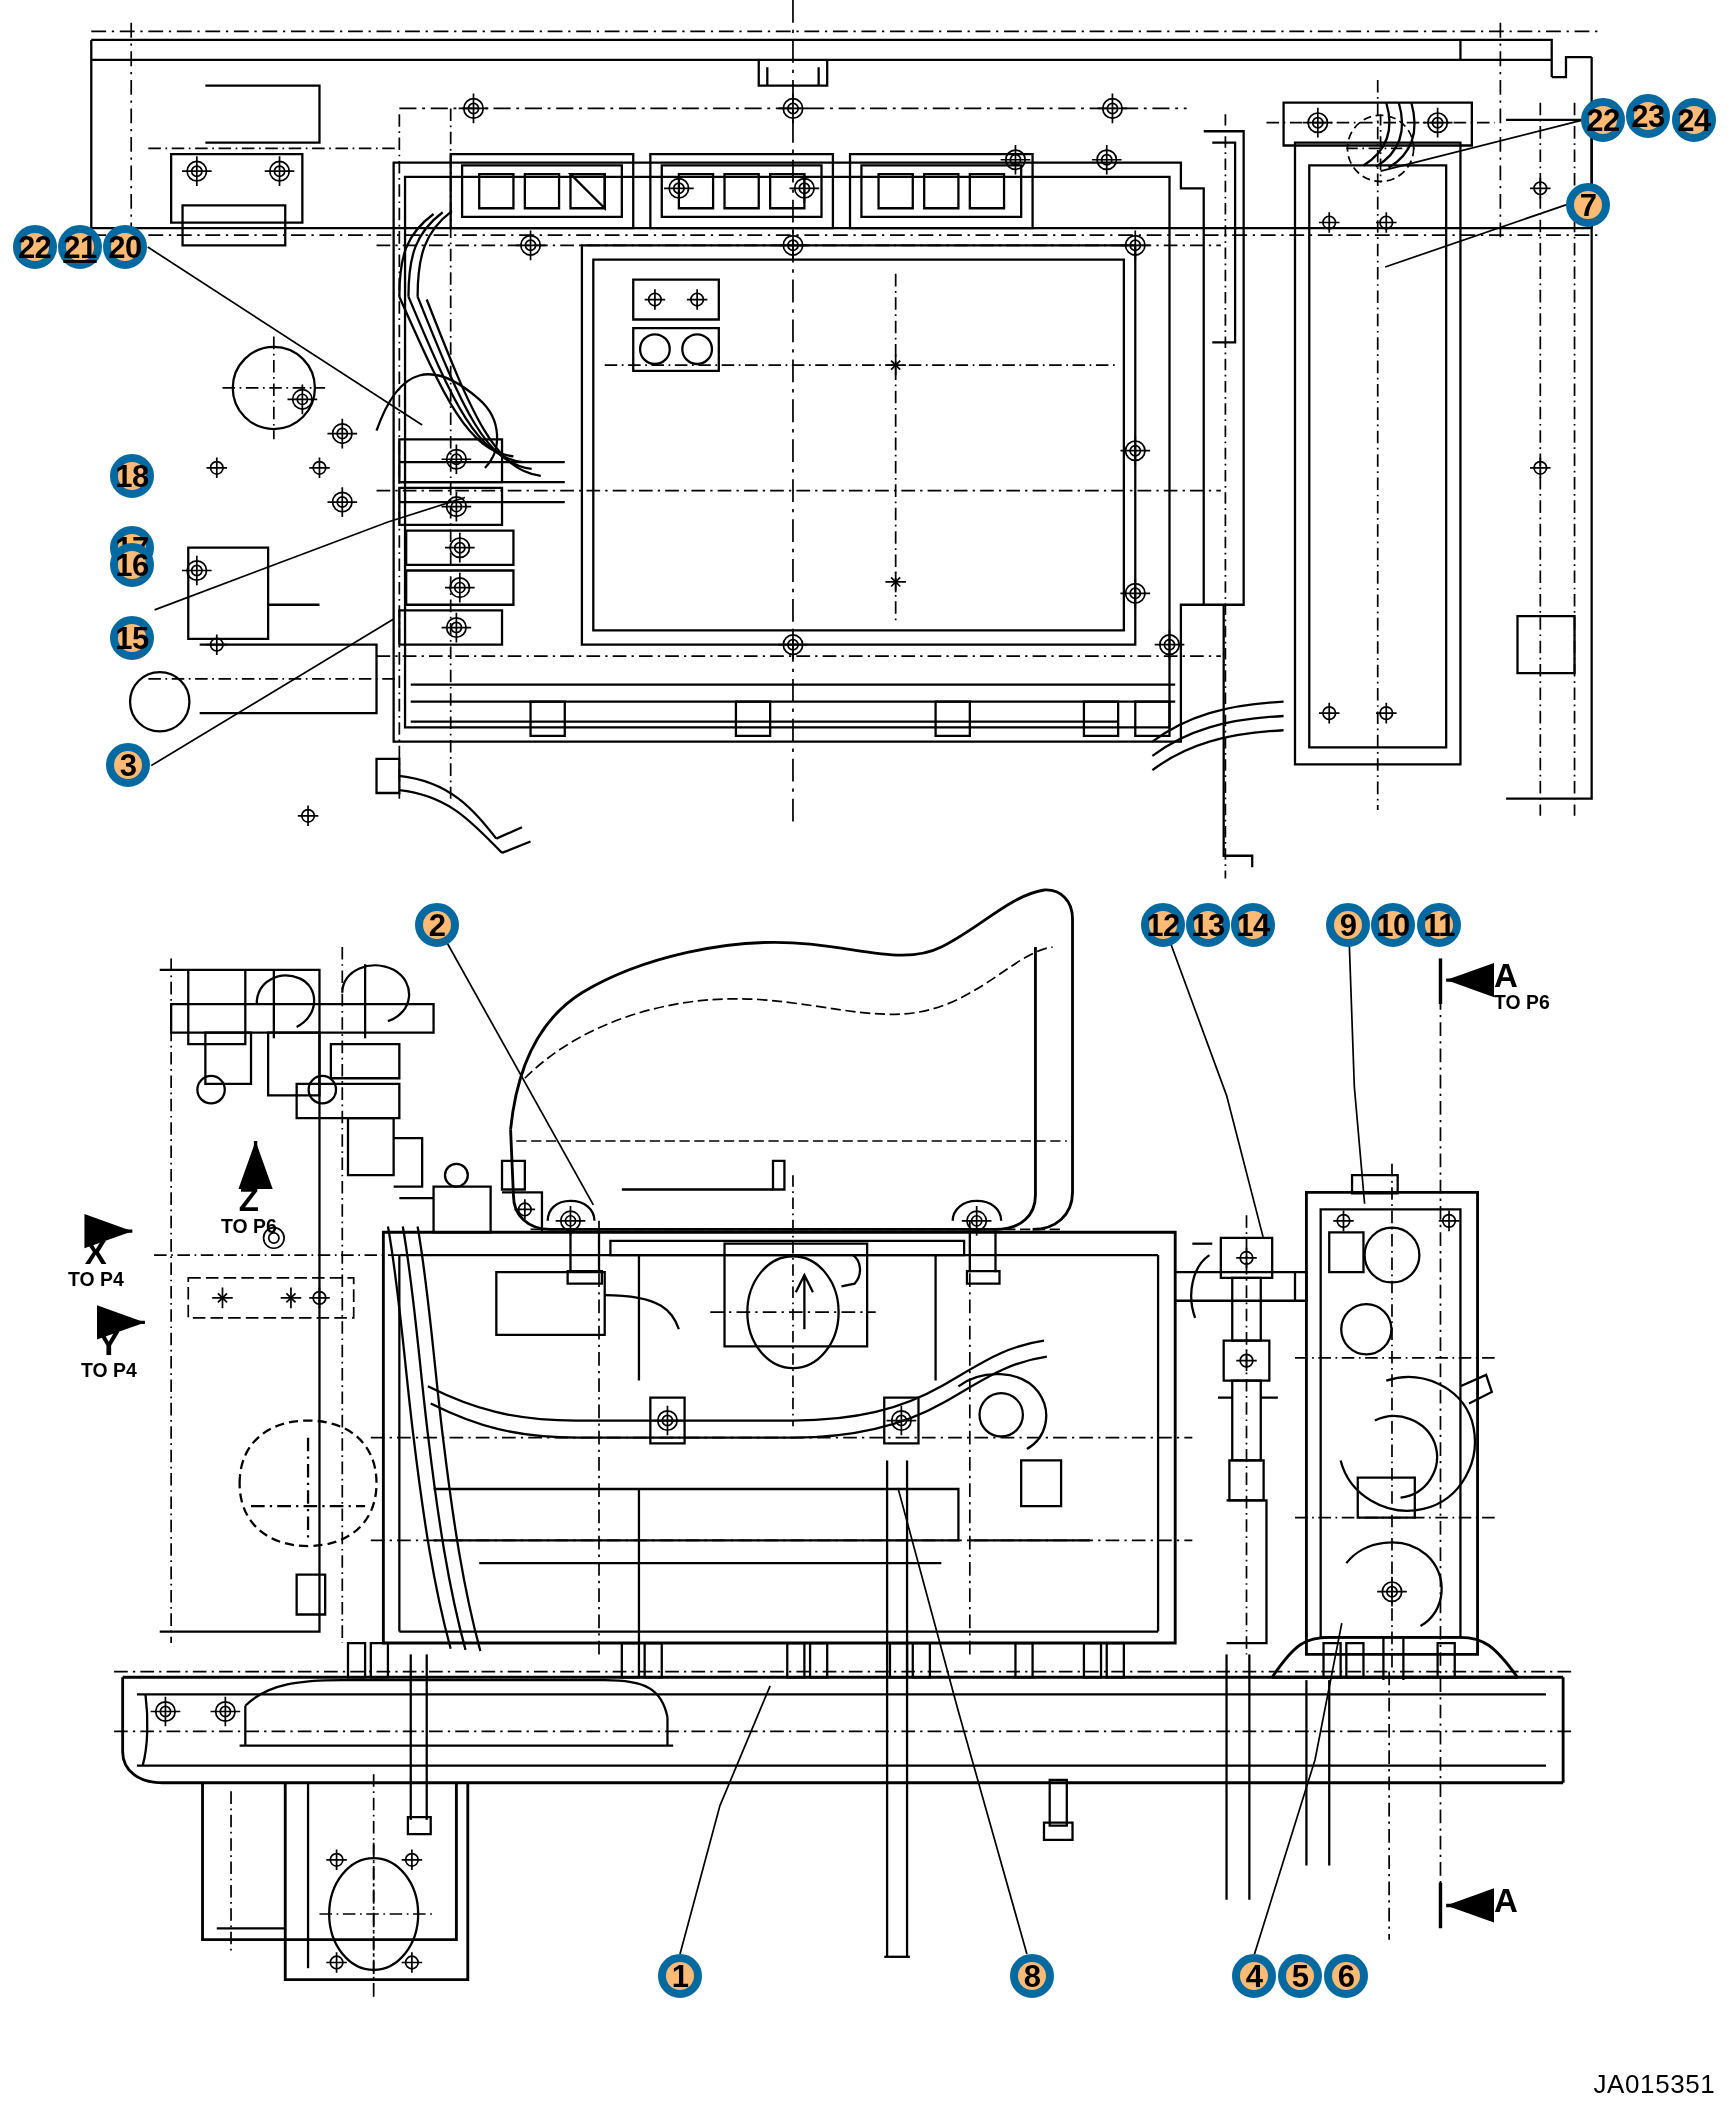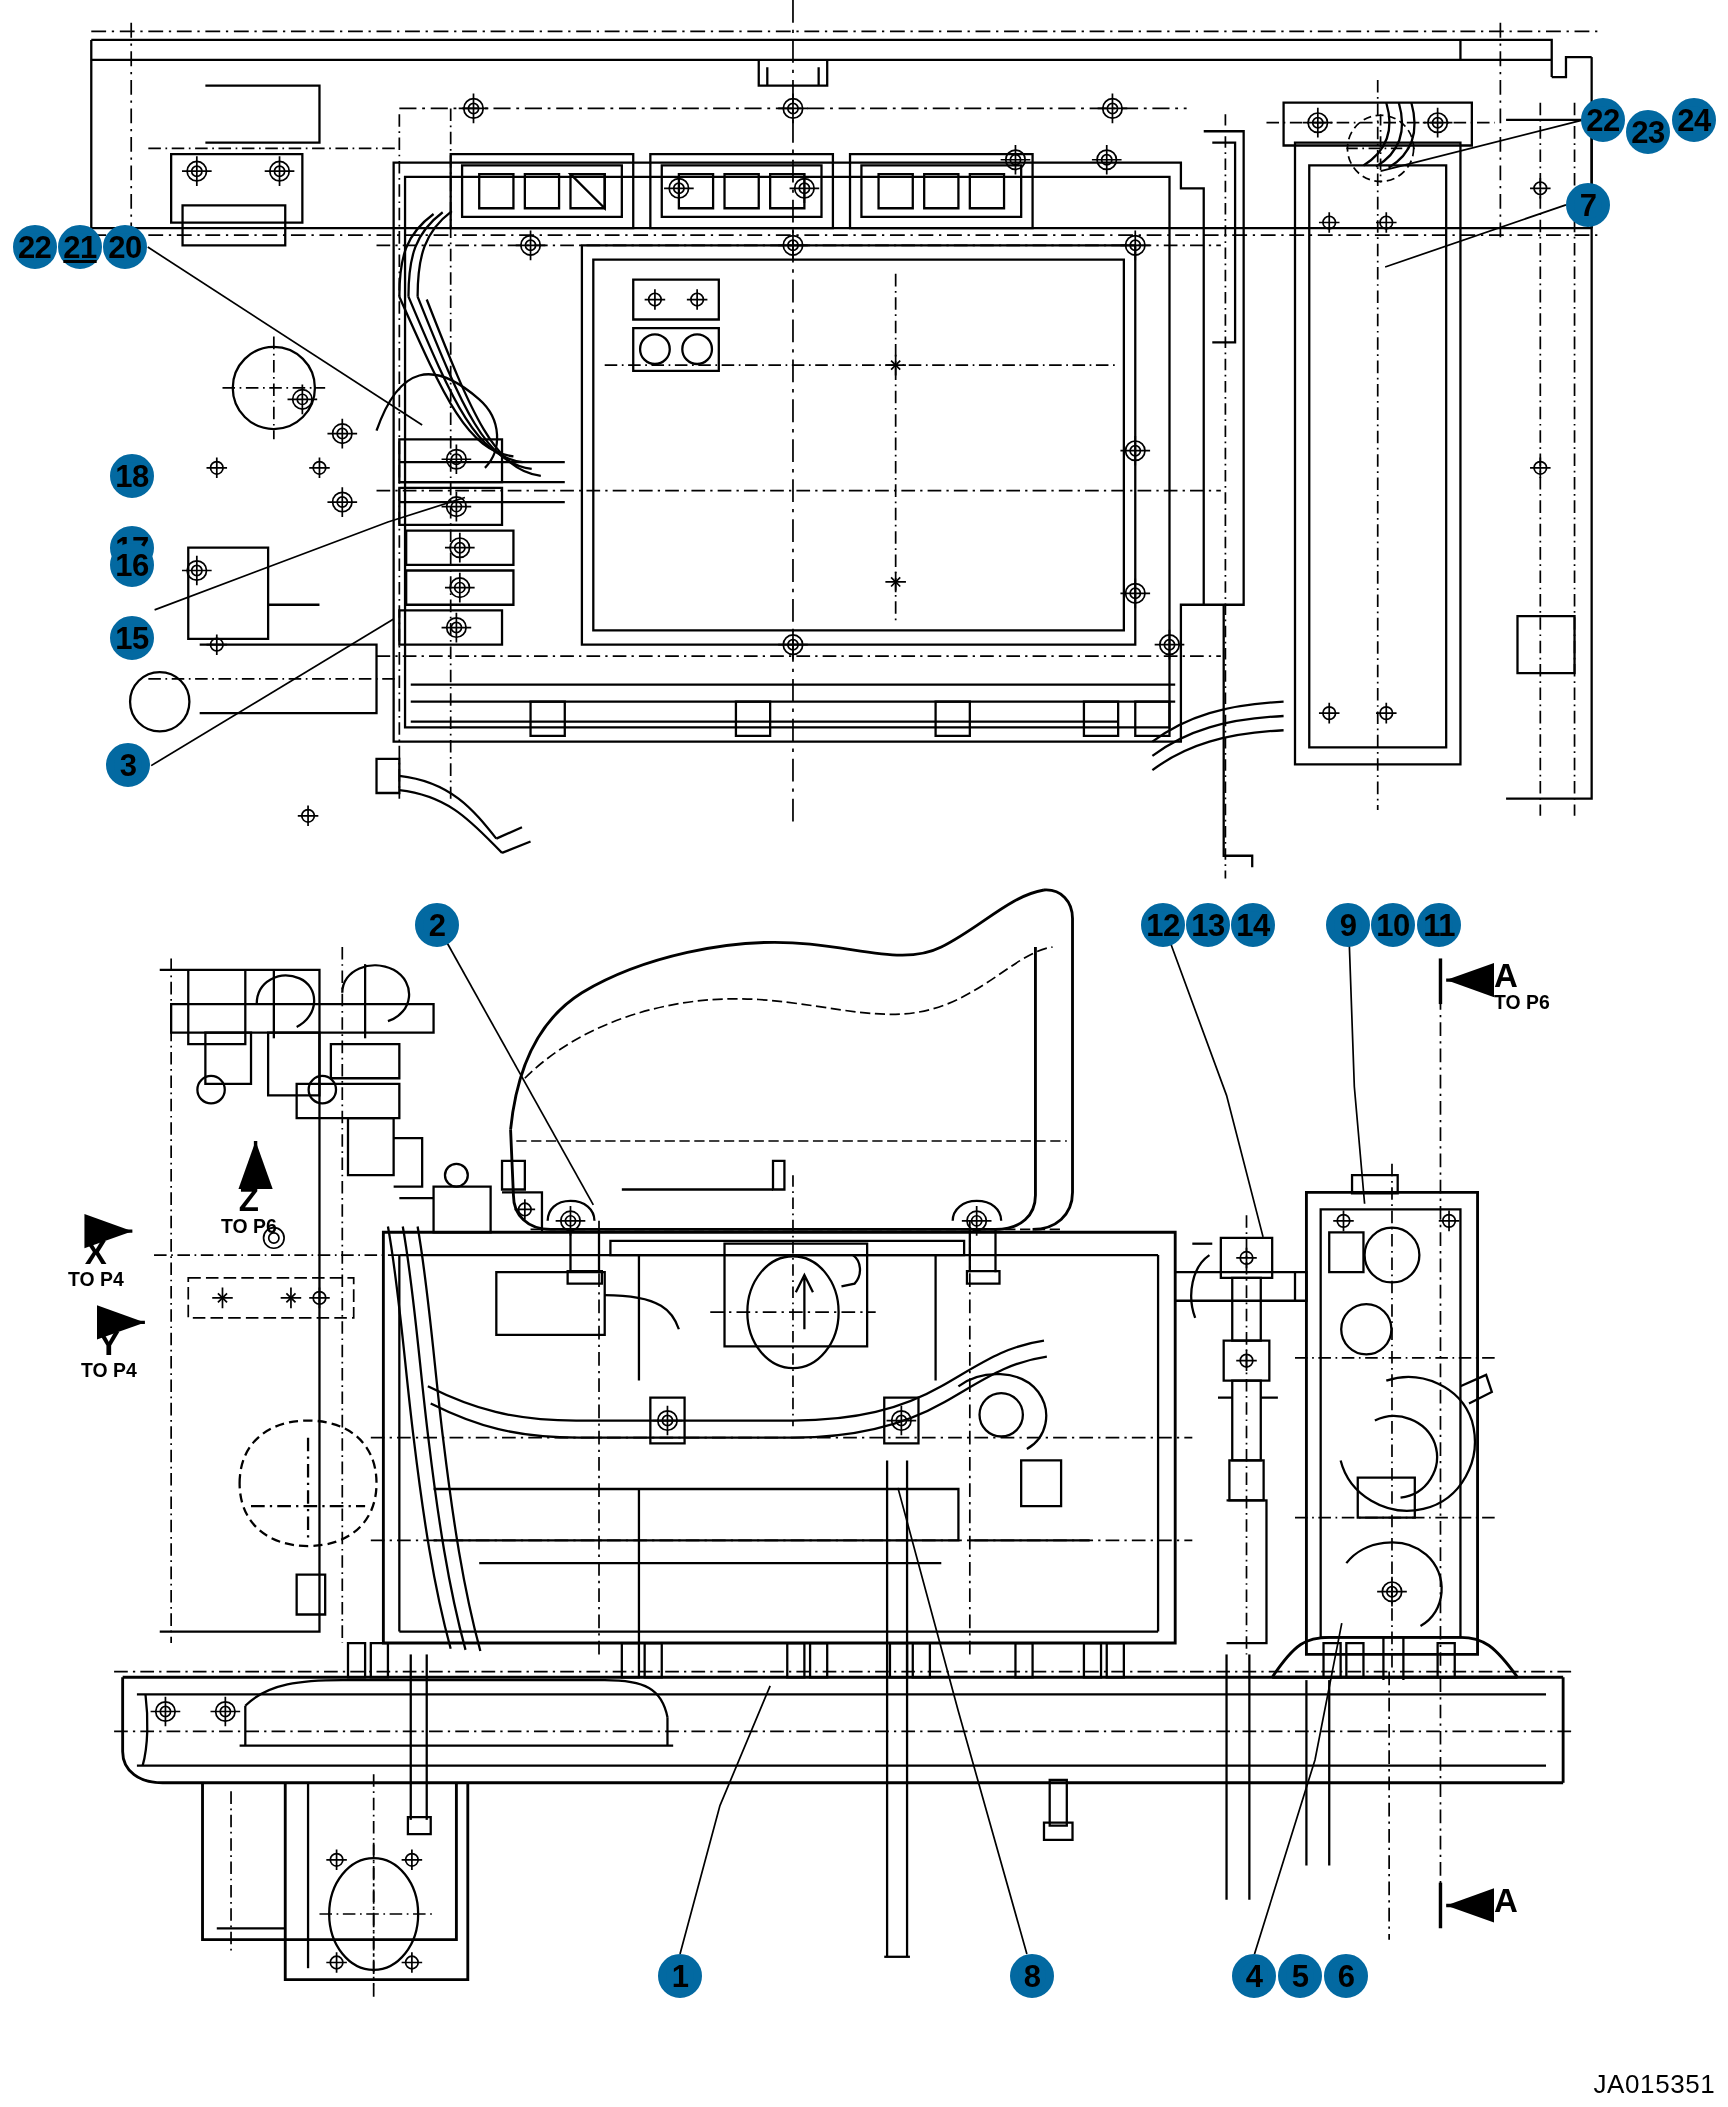--- a/index.html
+++ b/index.html
@@ -23,21 +23,21 @@
     top: 0;
     width: 1728px;
     height: 2108px;
   }
   .callout {
     position: absolute;
     width: 44px;
     height: 44px;
     border: 8px solid #0369a1;
     border-radius: 50%;
-    background: #0369a1;
+    background: #fdba74;
     box-sizing: border-box;
     display: flex;
     align-items: center;
     justify-content: center;
     font-family: "Liberation Sans", sans-serif;
     font-weight: bold;
     font-size: 31px;
     line-height: 1;
     color: #000;
     letter-spacing: -0.6px;
@@ -700,21 +700,21 @@
   <div class="callout" style="left:58px; top:225px;text-decoration:underline;">21</div>
   <div class="callout" style="left:103px; top:225px;">20</div>
 
   <div class="callout" style="left:110px; top:454px;">18</div>
   <div class="callout" style="left:110px; top:526px;">17</div>
   <div class="callout" style="left:110px; top:543px;">16</div>
   <div class="callout" style="left:110px; top:588px;margin-top:28px;">15</div>
   <div class="callout" style="left:106px; top:743px;">3</div>
 
   <div class="callout" style="left:1581px; top:98px;">22</div>
-  <div class="callout" style="left:1626px; top:110px;text-align:right;">23</div>
+  <div class="callout" style="left:1626px; top:94px;text-align:right;">23</div>
   <div class="callout" style="left:1672px; top:98px;">24</div>
   <div class="callout" style="left:1566px; top:183px;">7</div>
 
   <div class="callout" style="left:415px;  top:903px;">2</div>
   <div class="callout" style="left:1141px; top:903px;">12</div>
   <div class="callout" style="left:1186px; top:903px;">13</div>
   <div class="callout" style="left:1231px; top:903px;">14</div>
   <div class="callout" style="left:1326px; top:903px;">9</div>
   <div class="callout" style="left:1371px; top:903px;">10</div>
   <div class="callout" style="left:1417px; top:903px;">11</div>

